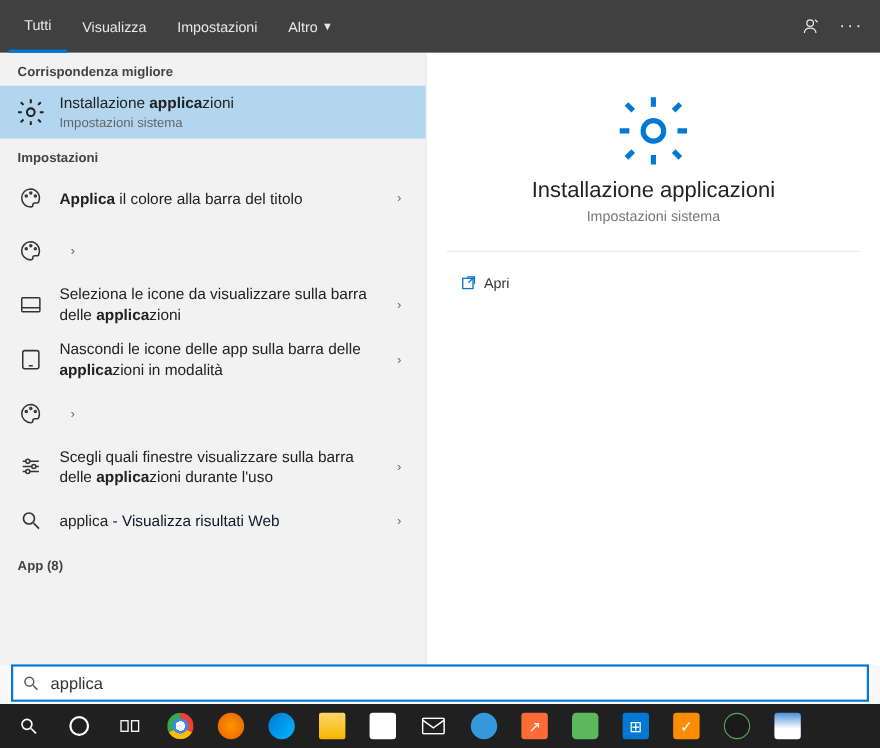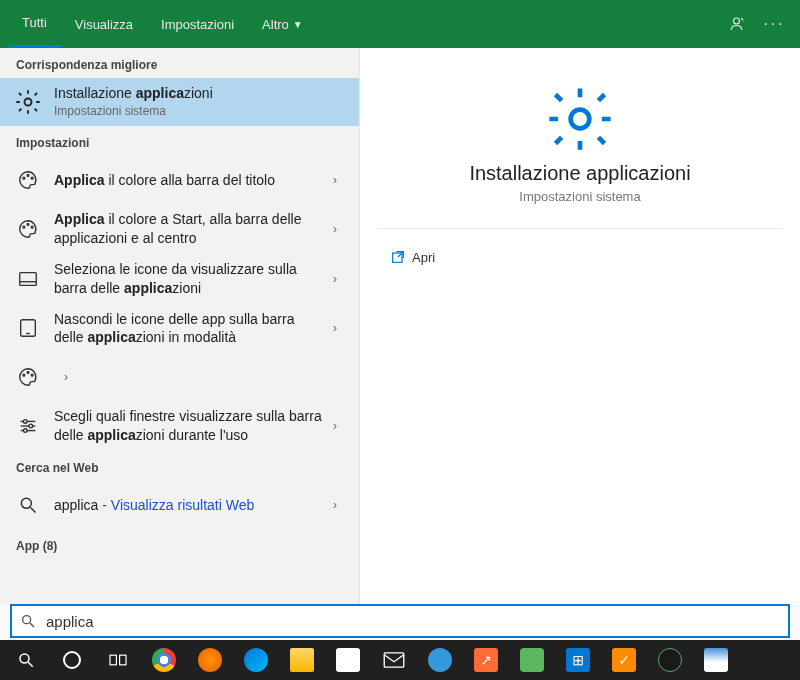--- a/index.html
+++ b/index.html
@@ -1,27 +1,27 @@
 <!DOCTYPE html>
 <html><head>
 <meta charset="utf-8">
 <style>
 * { box-sizing: border-box; margin: 0; padding: 0; font-family: "Segoe UI", Arial, sans-serif; }
 body { width: 800px; height: 680px; background: #f9f9f9; overflow: hidden; position: relative; }
 
-.top-tabs { height: 48px; background: #15803d; display: flex; align-items: center; padding: 0 8px; color: #fff; }
+.top-tabs { height: 48px; background: #404040; display: flex; align-items: center; padding: 0 8px; color: #fff; }
 .tab { padding: 0 14px; height: 48px; display: flex; align-items: center; font-size: 13px; cursor: pointer; color: #e8e8e8; position: relative; }
 .tab.active { border-bottom: 3px solid #0078d4; }
 .tab .chev { margin-left: 4px; font-size: 10px; }
 .top-spacer { flex: 1; }
 .top-icon { width: 36px; height: 48px; display: flex; align-items: center; justify-content: center; cursor: pointer; color: #e8e8e8; }
 .dots { font-size: 16px; letter-spacing: 2px; }
 
 .main { display: flex; height: 557px; }
-.left { width: 360px; background: #f2f2f2; overflow-y: auto; border-right: 1px solid #e5e5e5; }
+.left { width: 388px; background: #f2f2f2; overflow-y: auto; border-right: 1px solid #e5e5e5; }
 .right { flex: 1; background: #fff; padding: 18px; }
 
 .section-header { font-size: 12px; font-weight: 600; color: #444; padding: 10px 16px 6px; }
 
 .result-row { display: flex; align-items: center; padding: 6px 12px; cursor: pointer; position: relative; min-height: 48px; }
 .result-row.selected { background: #b3d6ef; }
 .row-icon { width: 32px; height: 32px; flex-shrink: 0; display: flex; align-items: center; justify-content: center; margin-right: 10px; color: #333; }
 .row-text { flex: 1; font-size: 14px; color: #222; line-height: 1.35; }
 .row-text .sub { font-size: 12px; color: #666; }
 .row-text b { font-weight: 600; }
@@ -101,21 +101,20 @@
 
     <div class="result-row">
       <div class="row-icon">
         <svg width="22" height="22" viewBox="0 0 24 24" fill="none" stroke="#333" stroke-width="1.5">
             <path d="M12 3a9 9 0 1 0 0 18c1.5 0 2-1 2-2 0-1.5 1-2 2-2h2a2 2 0 0 0 2-2 9 9 0 0 0-8-12z"></path>
             <circle cx="7.5" cy="10" r="1"></circle>
             <circle cx="12" cy="7" r="1"></circle>
             <circle cx="16.5" cy="10" r="1"></circle>
           </svg>
       </div>
-      <div class="row-text"><b>Applica</b> il colore a Start, alla barra delle applicazioni e al centro</div>
       <div class="row-chevron">›</div>
     </div>
 
     <div class="result-row">
       <div class="row-icon">
         <svg width="22" height="22" viewBox="0 0 24 24" fill="none" stroke="#333" stroke-width="1.5">
             <rect x="3" y="5" width="18" height="14" rx="1"></rect>
             <line x1="3" y1="15" x2="21" y2="15"></line>
           </svg>
       </div>
@@ -154,30 +153,29 @@
             <line x1="4" y1="17" x2="20" y2="17"></line>
             <circle cx="9" cy="7" r="2" fill="#f2f2f2"></circle>
             <circle cx="15" cy="12" r="2" fill="#f2f2f2"></circle>
             <circle cx="9" cy="17" r="2" fill="#f2f2f2"></circle>
           </svg>
       </div>
       <div class="row-text">Scegli quali finestre visualizzare sulla barra delle <b>applica</b>zioni durante l'uso</div>
       <div class="row-chevron">›</div>
     </div>
 
-    <div class="section-header">Cerca nel Web</div>
     <div class="result-row">
       <div class="row-icon">
         <svg width="20" height="20" viewBox="0 0 24 24" fill="none" stroke="#333" stroke-width="1.8">
             <circle cx="10" cy="10" r="6"></circle>
             <line x1="15" y1="15" x2="21" y2="21"></line>
           </svg>
       </div>
       <div class="row-text">
-        <span style="color:#222">applica</span><span style="color:#1d4ed8"> - Visualizza risultati Web</span>
+        <span style="color:#222">applica</span><span style="color:#0f172a"> - Visualizza risultati Web</span>
       </div>
       <div class="row-chevron">›</div>
     </div>
 
     <div class="section-header">App (8)</div>
   </div>
 
   <div class="right">
     <div class="preview">
       <div>

